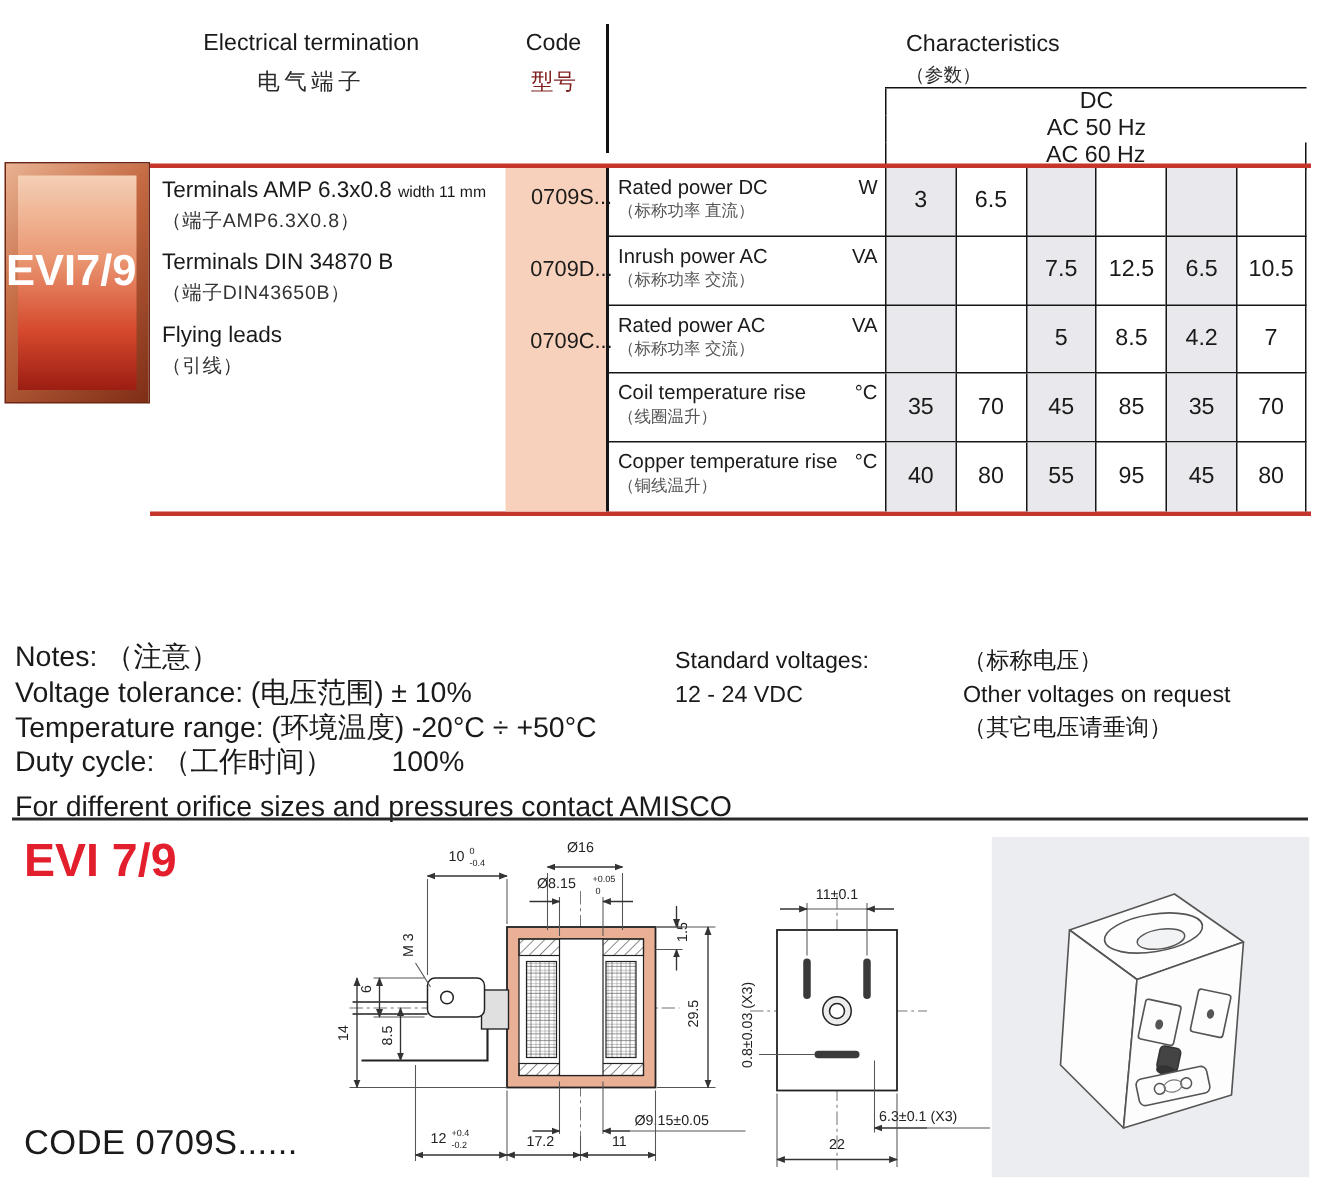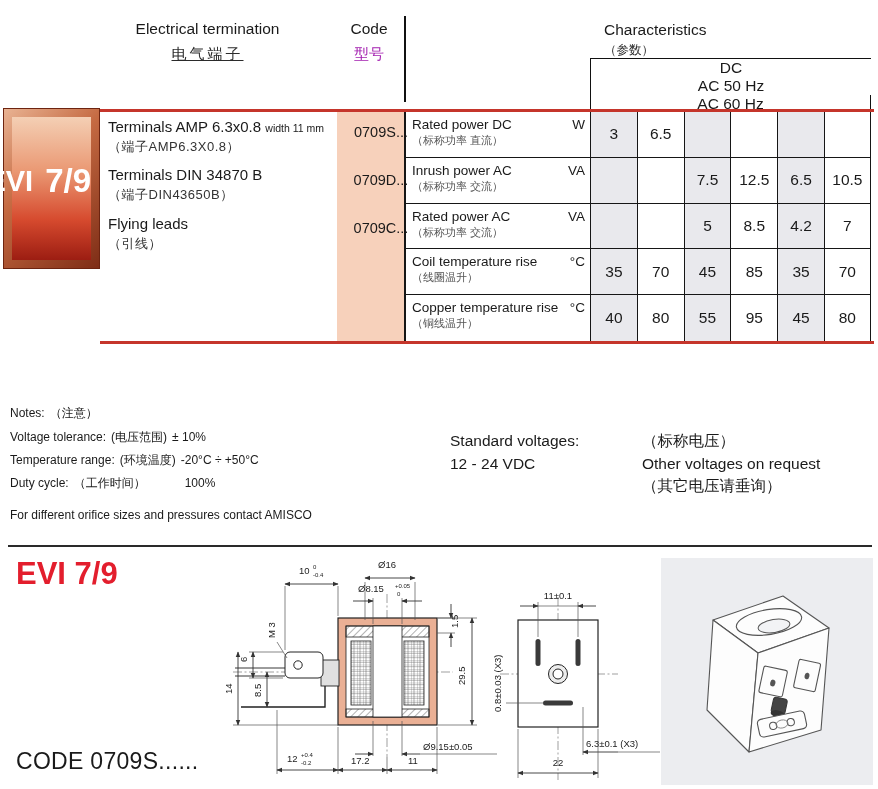--- a/index.html
+++ b/index.html
@@ -2,23 +2,23 @@
 <html><head>
 <meta charset="utf-8">
 <style>
   html,body{margin:0;padding:0;background:#fff;}
   .sheet{position:relative;width:878px;height:789px;background:#fff;overflow:hidden;
          font-family:"Liberation Sans","DejaVu Sans",sans-serif;color:#1a1a1a;}
   .abs{position:absolute;}
 
   
   .h-term{left:100px;top:20px;width:215px;text-align:center;font-size:15.5px;}
-  .h-term-zh{left:100px;top:45px;width:215px;text-align:center;font-size:15px;letter-spacing:3px;color:#2b2b2b;text-decoration:underline;}
+  .h-term-zh{left:100px;top:45px;width:215px;text-align:center;font-size:15px;letter-spacing:3px;color:#2b2b2b;}
   .h-code{left:330px;top:20px;width:78px;text-align:center;font-size:15.5px;}
-  .h-code-zh{left:330px;top:45px;width:78px;text-align:center;font-size:15px;color:#a21caf;}
+  .h-code-zh{left:330px;top:45px;width:78px;text-align:center;font-size:15px;color:#7f1d1d;}
   .h-char{left:604px;top:21px;font-size:15.5px;}
   .h-char-zh{left:604px;top:42px;font-size:12.5px;color:#2b2b2b;}
   .vline-top{left:404px;top:16px;width:2px;height:86px;background:#111;}
   .groups{left:590px;top:58px;width:281px;height:51px;display:flex;border-top:1.5px solid #111;flex-direction:column;}
   .group{flex:1;border-left:1.5px solid #111;display:flex;align-items:center;justify-content:center;font-size:15.5px;}
   .group:last-child{border-right:1.5px solid #111;}
 
   
   .redbar{left:100px;width:774px;height:3px;background:#c5352b;}
   .rb-top{top:109px;}
@@ -29,21 +29,21 @@
   
   .badge{left:3px;top:108px;width:97px;height:161px;
          background:linear-gradient(135deg,#e9b393 0%,#c56a42 40%,#7e2d16 100%);
          border:1px solid #6d2410;box-sizing:border-box;}
   .badge-in{position:absolute;left:8px;top:8px;right:8px;bottom:8px;
             background:linear-gradient(180deg,#f4cfb4 0%,#ea9873 38%,#d64a2e 72%,#9c1d12 100%);
             display:flex;flex-direction:row;align-items:center;justify-content:flex-end;
             padding-bottom:15px;color:#fff;font-weight:bold;box-sizing:border-box;}
   .badge .l1{font-size:17px;margin-bottom:1px;}
   .badge .l2{font-size:29px;line-height:28px;}
-  .badge .l3{font-size:33px;line-height:30px;margin-left:12px;}
+  .badge .l3{font-size:29px;line-height:30px;}
 
   
   .terms{left:108px;top:112px;width:228px;height:229px;}
   .term{position:absolute;left:0;}
   .t0{top:6px;} .t1{top:54px;} .t2{top:103px;}
   .term .en{font-size:15px;}
   .term .en .small-note{font-size:10.5px;}
   .term .zh{font-size:13px;color:#333;margin-top:3px;letter-spacing:0.5px;}
   .codes{left:337px;top:112px;width:68px;height:229px;}
   .codev{position:absolute;width:88px;text-align:center;font-size:14.5px;}
@@ -56,21 +56,21 @@
   .grid>div.lr{border-bottom:none;}
   .val{border-left:1px solid #161616;display:flex;align-items:center;justify-content:center;font-size:15.5px;}
   .val.last{border-right:1px solid #161616;}
   .val.sh{background:#e9e9ed;}
   .lab{padding:5px 5px 0 7px;}
   .lab .en{display:flex;justify-content:space-between;font-size:13.5px;}
   .lab .unit{margin-left:4px;}
   .lab .zh{font-size:11px;color:#555;margin-top:1px;}
 
   
-  .nl{position:absolute;left:10px;font-size:12px;}
+  .nl{position:absolute;left:10px;font-size:19px;margin-top:20px;}
   .nl span{margin-right:5px;}
   .n0{top:405px;} .n1{top:429px;} .n2{top:452px;} .n3{top:475px;} .n4{top:508px;}
   .duty-gap{margin-left:34px;}
   .nright{left:450px;top:430px;display:grid;grid-template-columns:192px auto;font-size:15.5px;line-height:22.5px;}
 
   
   .sep{left:8px;top:545px;width:864px;height:1.5px;background:#2a2a2a;}
   .evi-title{left:16px;top:556px;font-size:31px;font-weight:bold;color:#e31e2d;}
   .code-line{left:16px;top:748px;font-size:23px;letter-spacing:0.3px;}
   .svg-section{left:225px;top:552px;}

